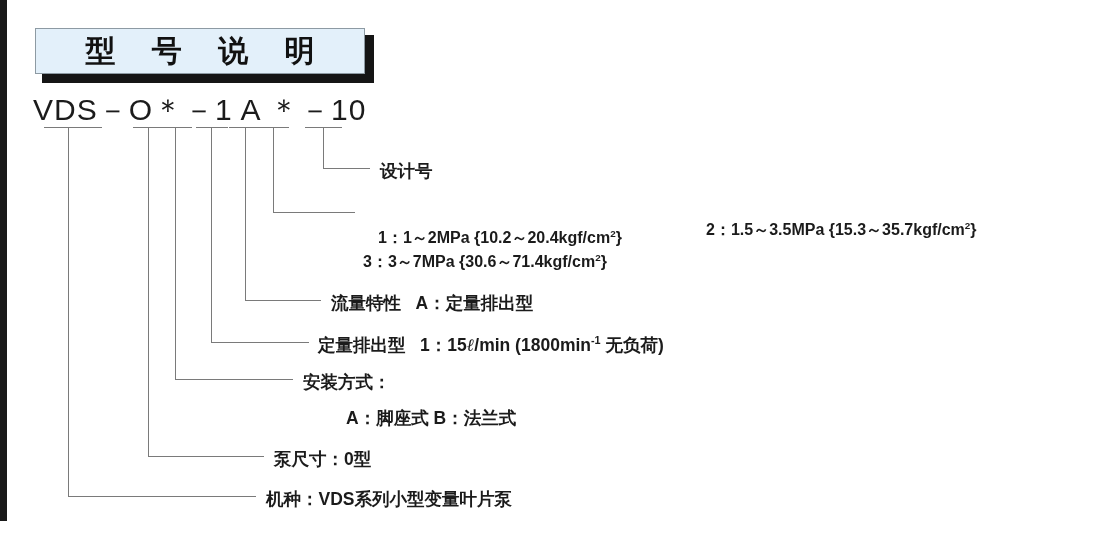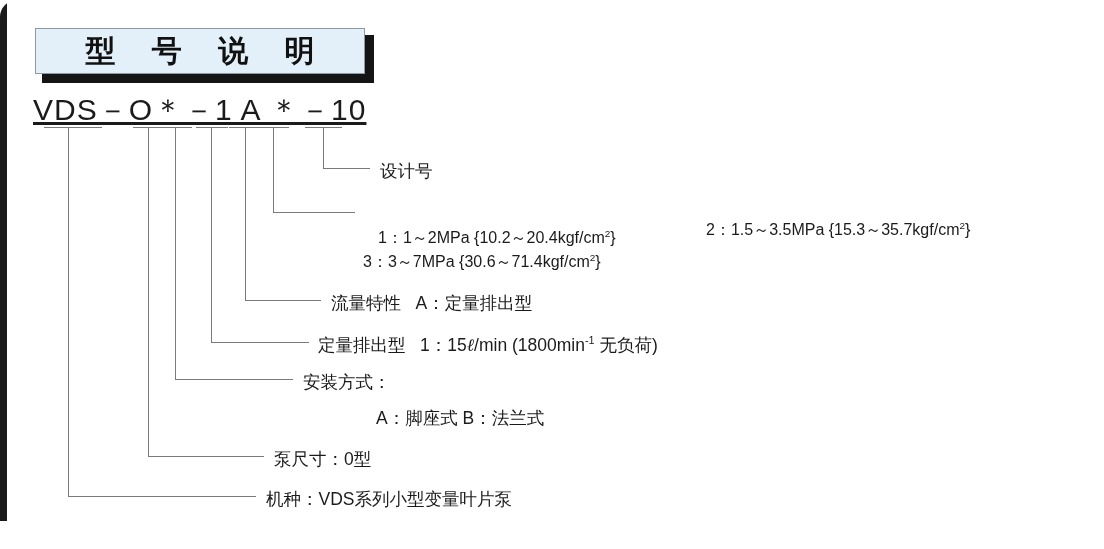--- a/index.html
+++ b/index.html
@@ -7,21 +7,20 @@
     padding: 0;
     background: #ffffff;
   }
   #page {
     position: relative;
     width: 1104px;
     height: 549px;
     background: #ffffff;
     font-family: "Liberation Sans", "DejaVu Sans", sans-serif;
     overflow: hidden;
-    border-radius: 17px;
   }
   
   #left-edge {
     position: absolute;
     left: 0px;
     top: 0px;
     width: 7px;
     height: 521px;
     background: #1a1a1a;
   }
@@ -60,21 +59,20 @@
   
   #model-code {
     position: absolute;
     left: 33px;
     top: 90px;
     font-size: 30px;
     font-weight: 500;
     color: #1b1b1b;
     white-space: nowrap;
     letter-spacing: 1px;
-    text-decoration: underline;
   }
 
   
   .lead-cap {
     position: absolute;
     height: 0;
     border-top: 1.6px solid #7a7a7a;
   }
   .lead-v {
     position: absolute;
@@ -86,27 +84,29 @@
     height: 0;
     border-top: 1.6px solid #7a7a7a;
   }
 
   
   .label {
     position: absolute;
     color: #1b1b1b;
     white-space: nowrap;
     font-size: 17px;
+    font-weight: bold;
   }
   .label.cjk { font-size: 17.5px; }
   .sub {
     position: absolute;
     color: #1b1b1b;
     white-space: nowrap;
     font-size: 16px;
+    font-weight: bold;
   }
   sup {
     font-size: 0.62em;
     vertical-align: super;
     line-height: 0;
   }
   .ell {
     font-family: "Liberation Serif", "DejaVu Serif", serif;
     font-style: italic;
   }
@@ -174,19 +174,19 @@
     &nbsp;&nbsp;<span>A：定量排出型</span>
   </div>
 
   <div class="label cjk" style="left:318px; top:333px;">
     <span>定量排出型</span>
     &nbsp;&nbsp;<span>1：15</span><span class="ell">ℓ</span><span>/min (1800min</span><sup>-1</sup><span> 无负荷)</span>
   </div>
 
   <div class="label cjk" style="left:303px; top:370px;">安装方式：</div>
 
-  <div class="label cjk" style="left:346px; top:406px;margin-left:30px;">A：脚座式 B：法兰式</div>
+  <div class="label cjk" style="left:346px; top:406px;">A：脚座式 B：法兰式</div>
 
   <div class="label cjk" style="left:274px; top:447px;text-align:center;">泵尺寸：0型</div>
 
   <div class="label cjk" style="left:266px; top:487px;">机种：VDS系列小型变量叶片泵</div>
 
 </div>
 
 </body></html>

